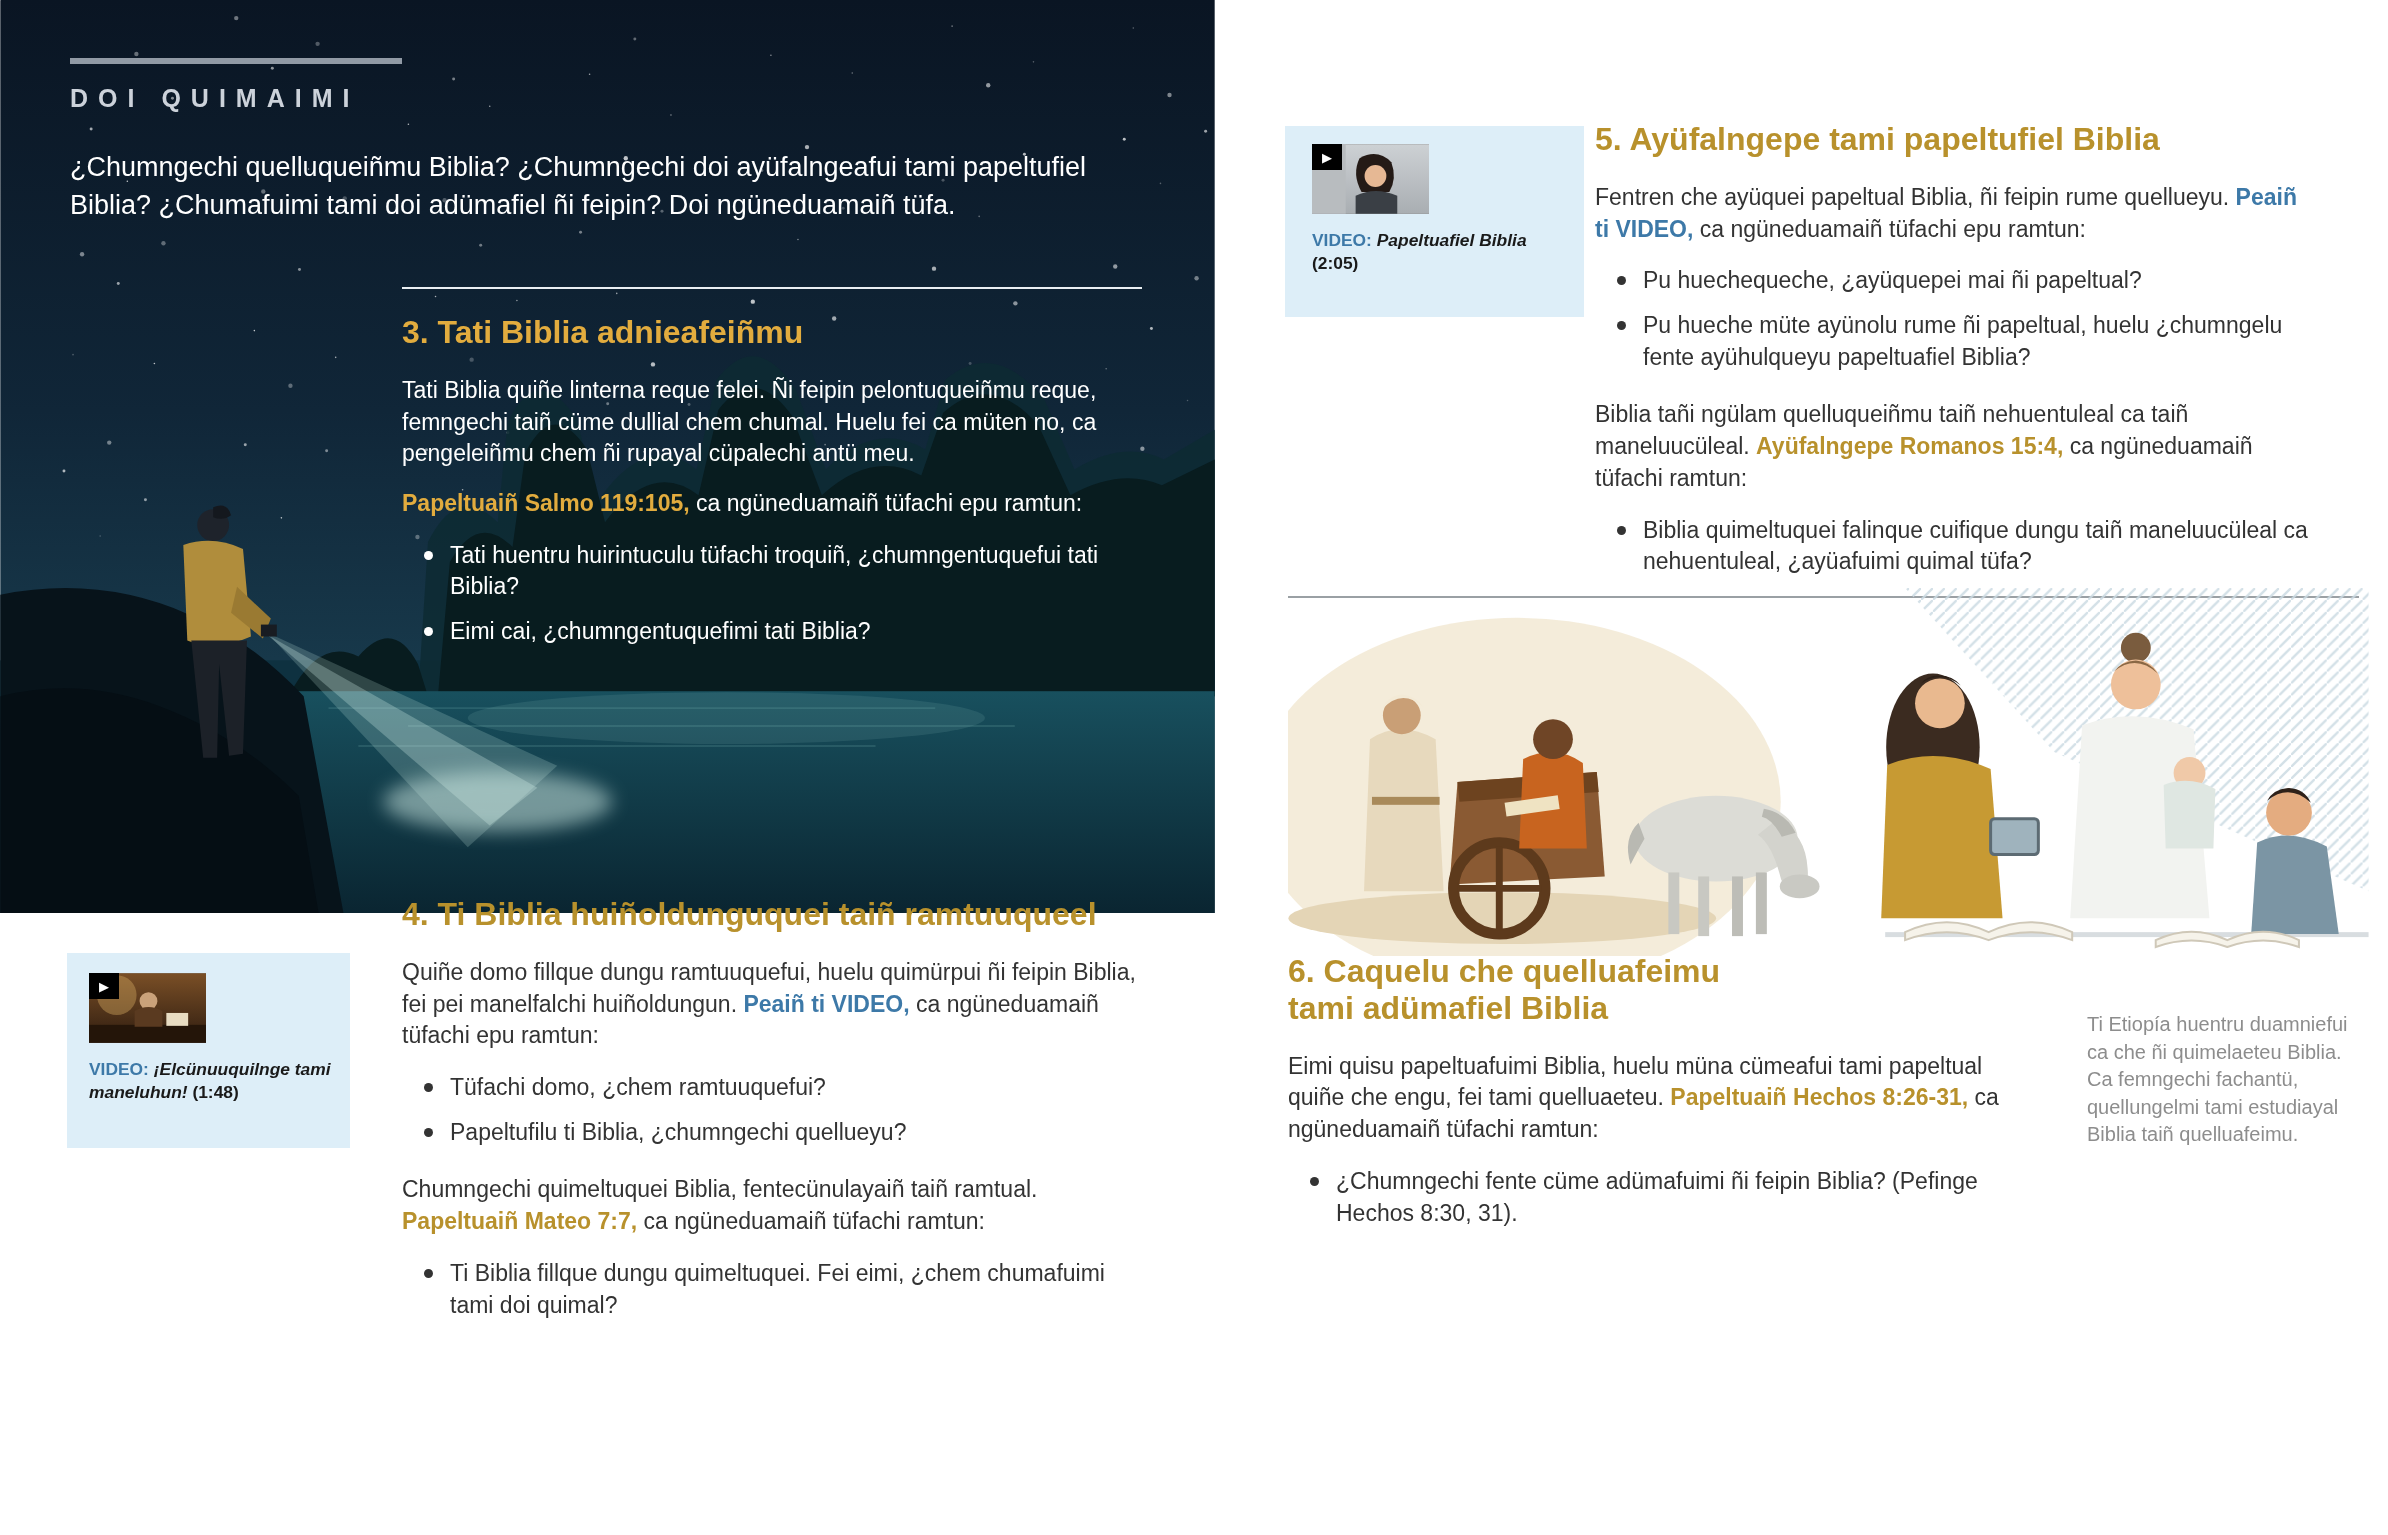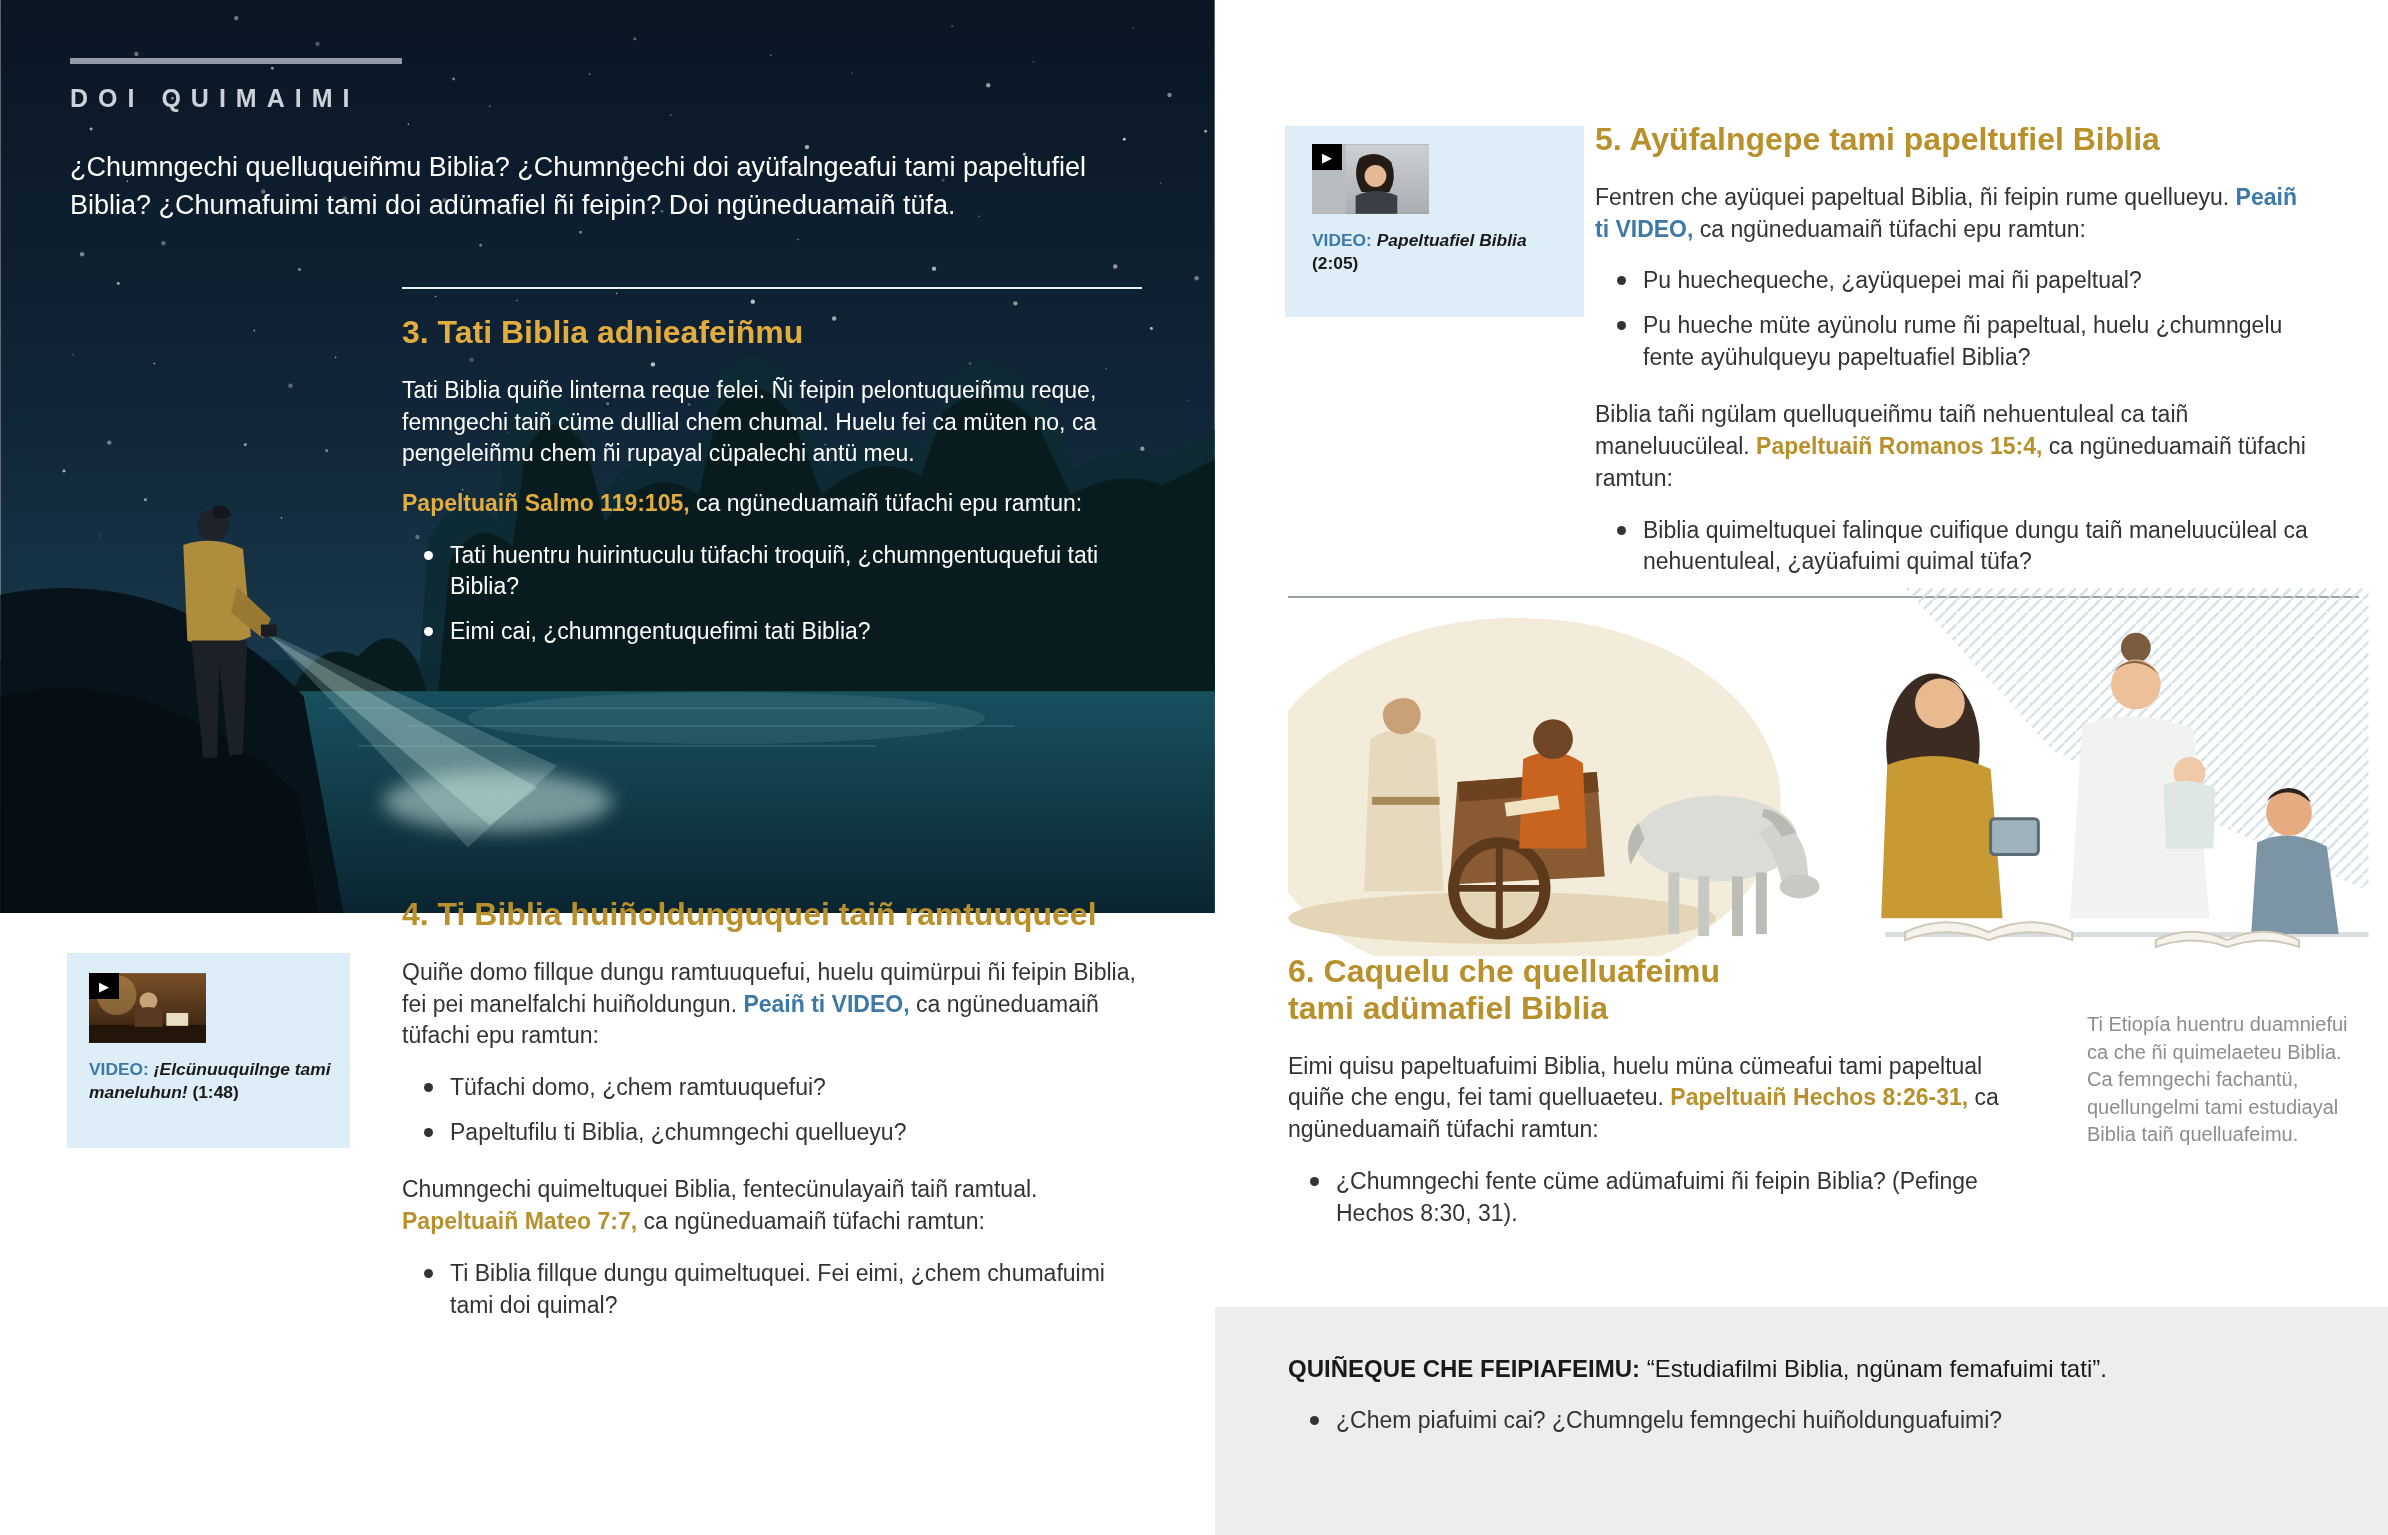--- a/index.html
+++ b/index.html
@@ -282,21 +282,21 @@
     </div>
   </div>
 
   <div class="abs sec5">
     <div class="sec-title">5. Ayüfalngepe tami papeltufiel Biblia</div>
     <p class="body"><span>Fentren che ayüquei papeltual Biblia, ñi feipin rume quellueyu. </span><span class="link-blue">Peaiñ ti VIDEO,</span><span> ca ngüneduamaiñ tüfachi epu ramtun:</span></p>
     <ul class="bullets">
       <li>Pu huechequeche, ¿ayüquepei mai ñi papeltual?</li>
       <li>Pu hueche müte ayünolu rume ñi papeltual, huelu ¿chumngelu fente ayühulqueyu papeltuafiel Biblia?</li>
     </ul>
-    <p class="body"><span>Biblia tañi ngülam quelluqueiñmu taiñ nehuentuleal ca taiñ maneluucüleal. </span><span class="ref">Papeltuaiñ Romanos 15:4,</span><span> ca ngüneduamaiñ tüfachi ramtun:</span></p>
+    <p class="body"><span>Biblia tañi ngülam quelluqueiñmu taiñ nehuentuleal ca taiñ maneluucüleal. </span><span class="ref">Ayüfalngepe Romanos 15:4,</span><span> ca ngüneduamaiñ tüfachi ramtun:</span></p>
     <ul class="bullets">
       <li>Biblia quimeltuquei falinque cuifique dungu taiñ maneluucüleal ca nehuentuleal, ¿ayüafuimi quimal tüfa?</li>
     </ul>
   </div>
 
   <div class="abs divider"></div>
 
   <div class="abs mid-illo">
     <svg width="1081" height="368" viewBox="0 0 1086 370">
       <defs>
@@ -367,21 +367,15 @@
   <div class="abs sec6">
     <div class="sec-title">6. Caquelu che quelluafeimu tami adümafiel Biblia</div>
     <p class="body"><span>Eimi quisu papeltuafuimi Biblia, huelu müna cümeafui tami papeltual quiñe che engu, fei tami quelluaeteu. </span><span class="ref">Papeltuaiñ Hechos 8:26-31,</span><span> ca ngüneduamaiñ tüfachi ramtun:</span></p>
     <ul class="bullets">
       <li>¿Chumngechi fente cüme adümafuimi ñi feipin Biblia? (Pefinge Hechos 8:30, 31).</li>
     </ul>
   </div>
 
   <div class="abs side-caption">Ti Etiopía huentru duamniefui ca che ñi quimelaeteu Biblia. Ca femngechi fachantü, quellungelmi tami estudiayal Biblia taiñ quelluafeimu.</div>
 
-  <div class="abs graybox">
-    <p class="lead"><span class="blabel">QUIÑEQUE CHE FEIPIAFEIMU:</span><span> “Estudiafilmi Biblia, ngünam femafuimi tati”.</span></p>
-    <ul class="bullets">
-      <li>¿Chem piafuimi cai? ¿Chumngelu femngechi huiñoldunguafuimi?</li>
-    </ul>
-  </div>
 
 </div>
 
 
 </body></html>

